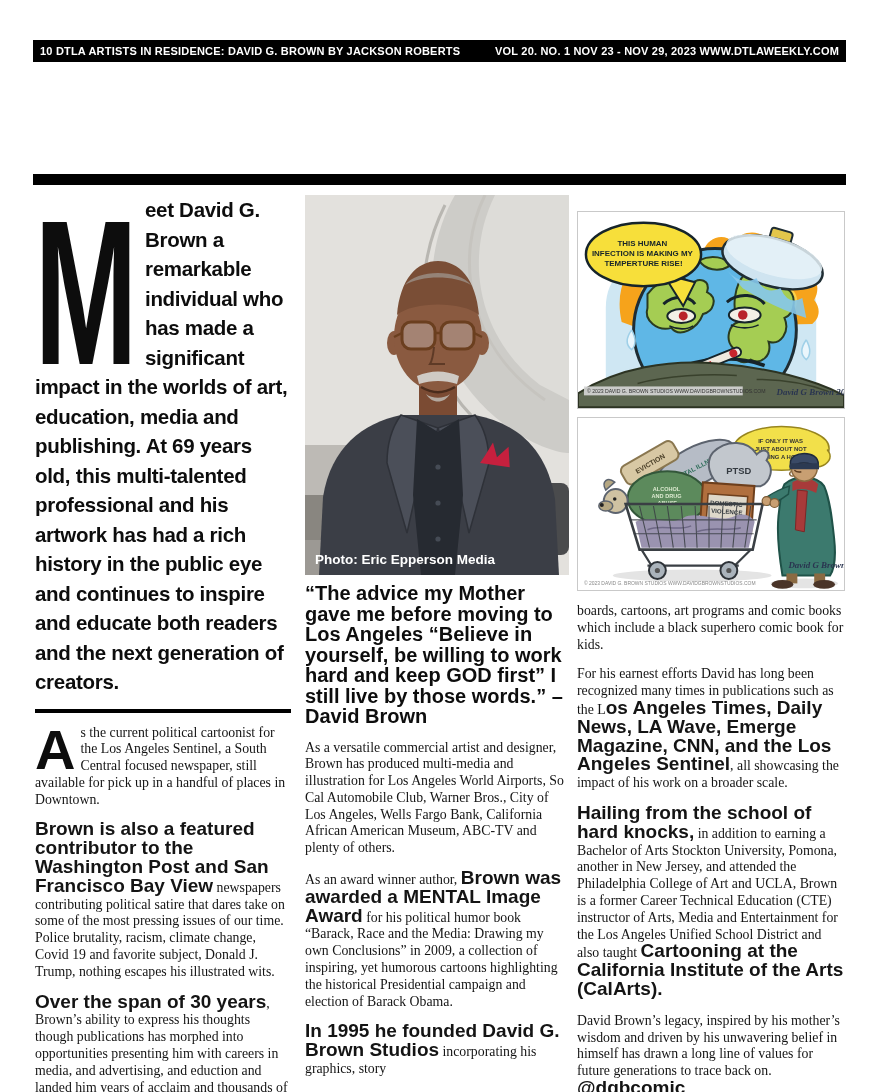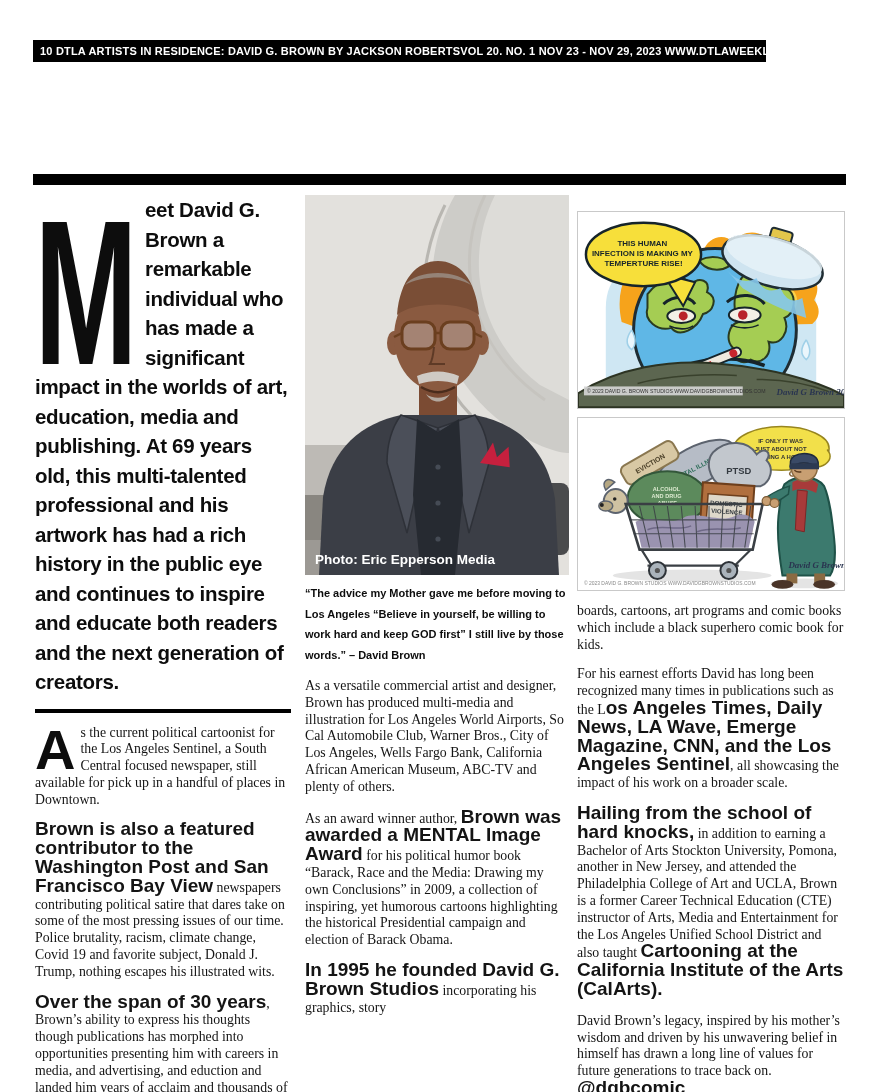--- a/index.html
+++ b/index.html
@@ -1,20 +1,20 @@
 <!DOCTYPE html>
 <html><head>
 <meta charset="utf-8">
 <style>
   html,body{margin:0;padding:0;background:#ffffff;}
   body{width:876px;height:1092px;position:relative;overflow:hidden;
        font-family:"Liberation Serif",serif;color:#141414;}
   .page{position:absolute;inset:0;background:#fff;}
 
-  .masthead{position:absolute;left:33px;top:40px;width:733px;height:22px;background:#000;
+  .masthead{position:absolute;left:33px;top:40px;width:813px;height:22px;background:#000;
     color:#fff;display:flex;justify-content:space-between;align-items:center;
     padding:0 7px;box-sizing:border-box;font-family:"Liberation Sans",sans-serif;
     font-weight:bold;font-size:11px;letter-spacing:.2px;white-space:nowrap;}
 
   .headline{position:absolute;left:33px;top:70px;width:813px;text-align:center;
     font-family:"Liberation Sans",sans-serif;font-weight:bold;color:#131313;}
   .hline{font-variant:small-caps;font-size:44px;line-height:52px;letter-spacing:-2px;
     transform:scale(0.92,1.28);transform-origin:center;white-space:nowrap;}
 
   .bar{position:absolute;left:33px;top:174px;width:813px;height:11px;background:#000;}
@@ -26,21 +26,21 @@
 
   .intro{font-family:"Liberation Sans",sans-serif;font-weight:bold;font-size:20.5px;
     line-height:29.5px;color:#0d0d0d;letter-spacing:-0.3px;}
   .dropM{float:left;margin:2px 8px 0 0;}
   .colrule{height:4px;background:#000;margin:12px 0 12px 0;clear:both;}
 
   p.body{margin:0 0 13px 0;}
   .bs{font-family:"Liberation Sans",sans-serif;font-weight:bold;font-size:19px;}
   .dropA{float:left;font-family:"Liberation Sans",sans-serif;font-weight:bold;
     font-size:56px;line-height:44px;margin:3px 5px 0 0;color:#0d0d0d;}
-  .quote{font-family:"Liberation Sans",sans-serif;font-weight:bold;font-size:11px;
+  .quote{font-family:"Liberation Sans",sans-serif;font-weight:bold;font-size:20px;
     line-height:20.5px;color:#0d0d0d;margin:0 0 13px 0;}
 
   .photo{position:relative;width:264px;height:380px;margin:0 0 8px 0;background:#eab308;}
   .photo svg{display:block;}
 
   .cartoon{position:relative;width:266px;background:#fff;border:1px solid #c9c9c9;}
   .cartoon1{height:196px;margin:16px 0 8px 0;}
   .cartoon2{height:172px;margin:0 0 12px 0;}
   .cartoon svg{display:block;}
 </style>

